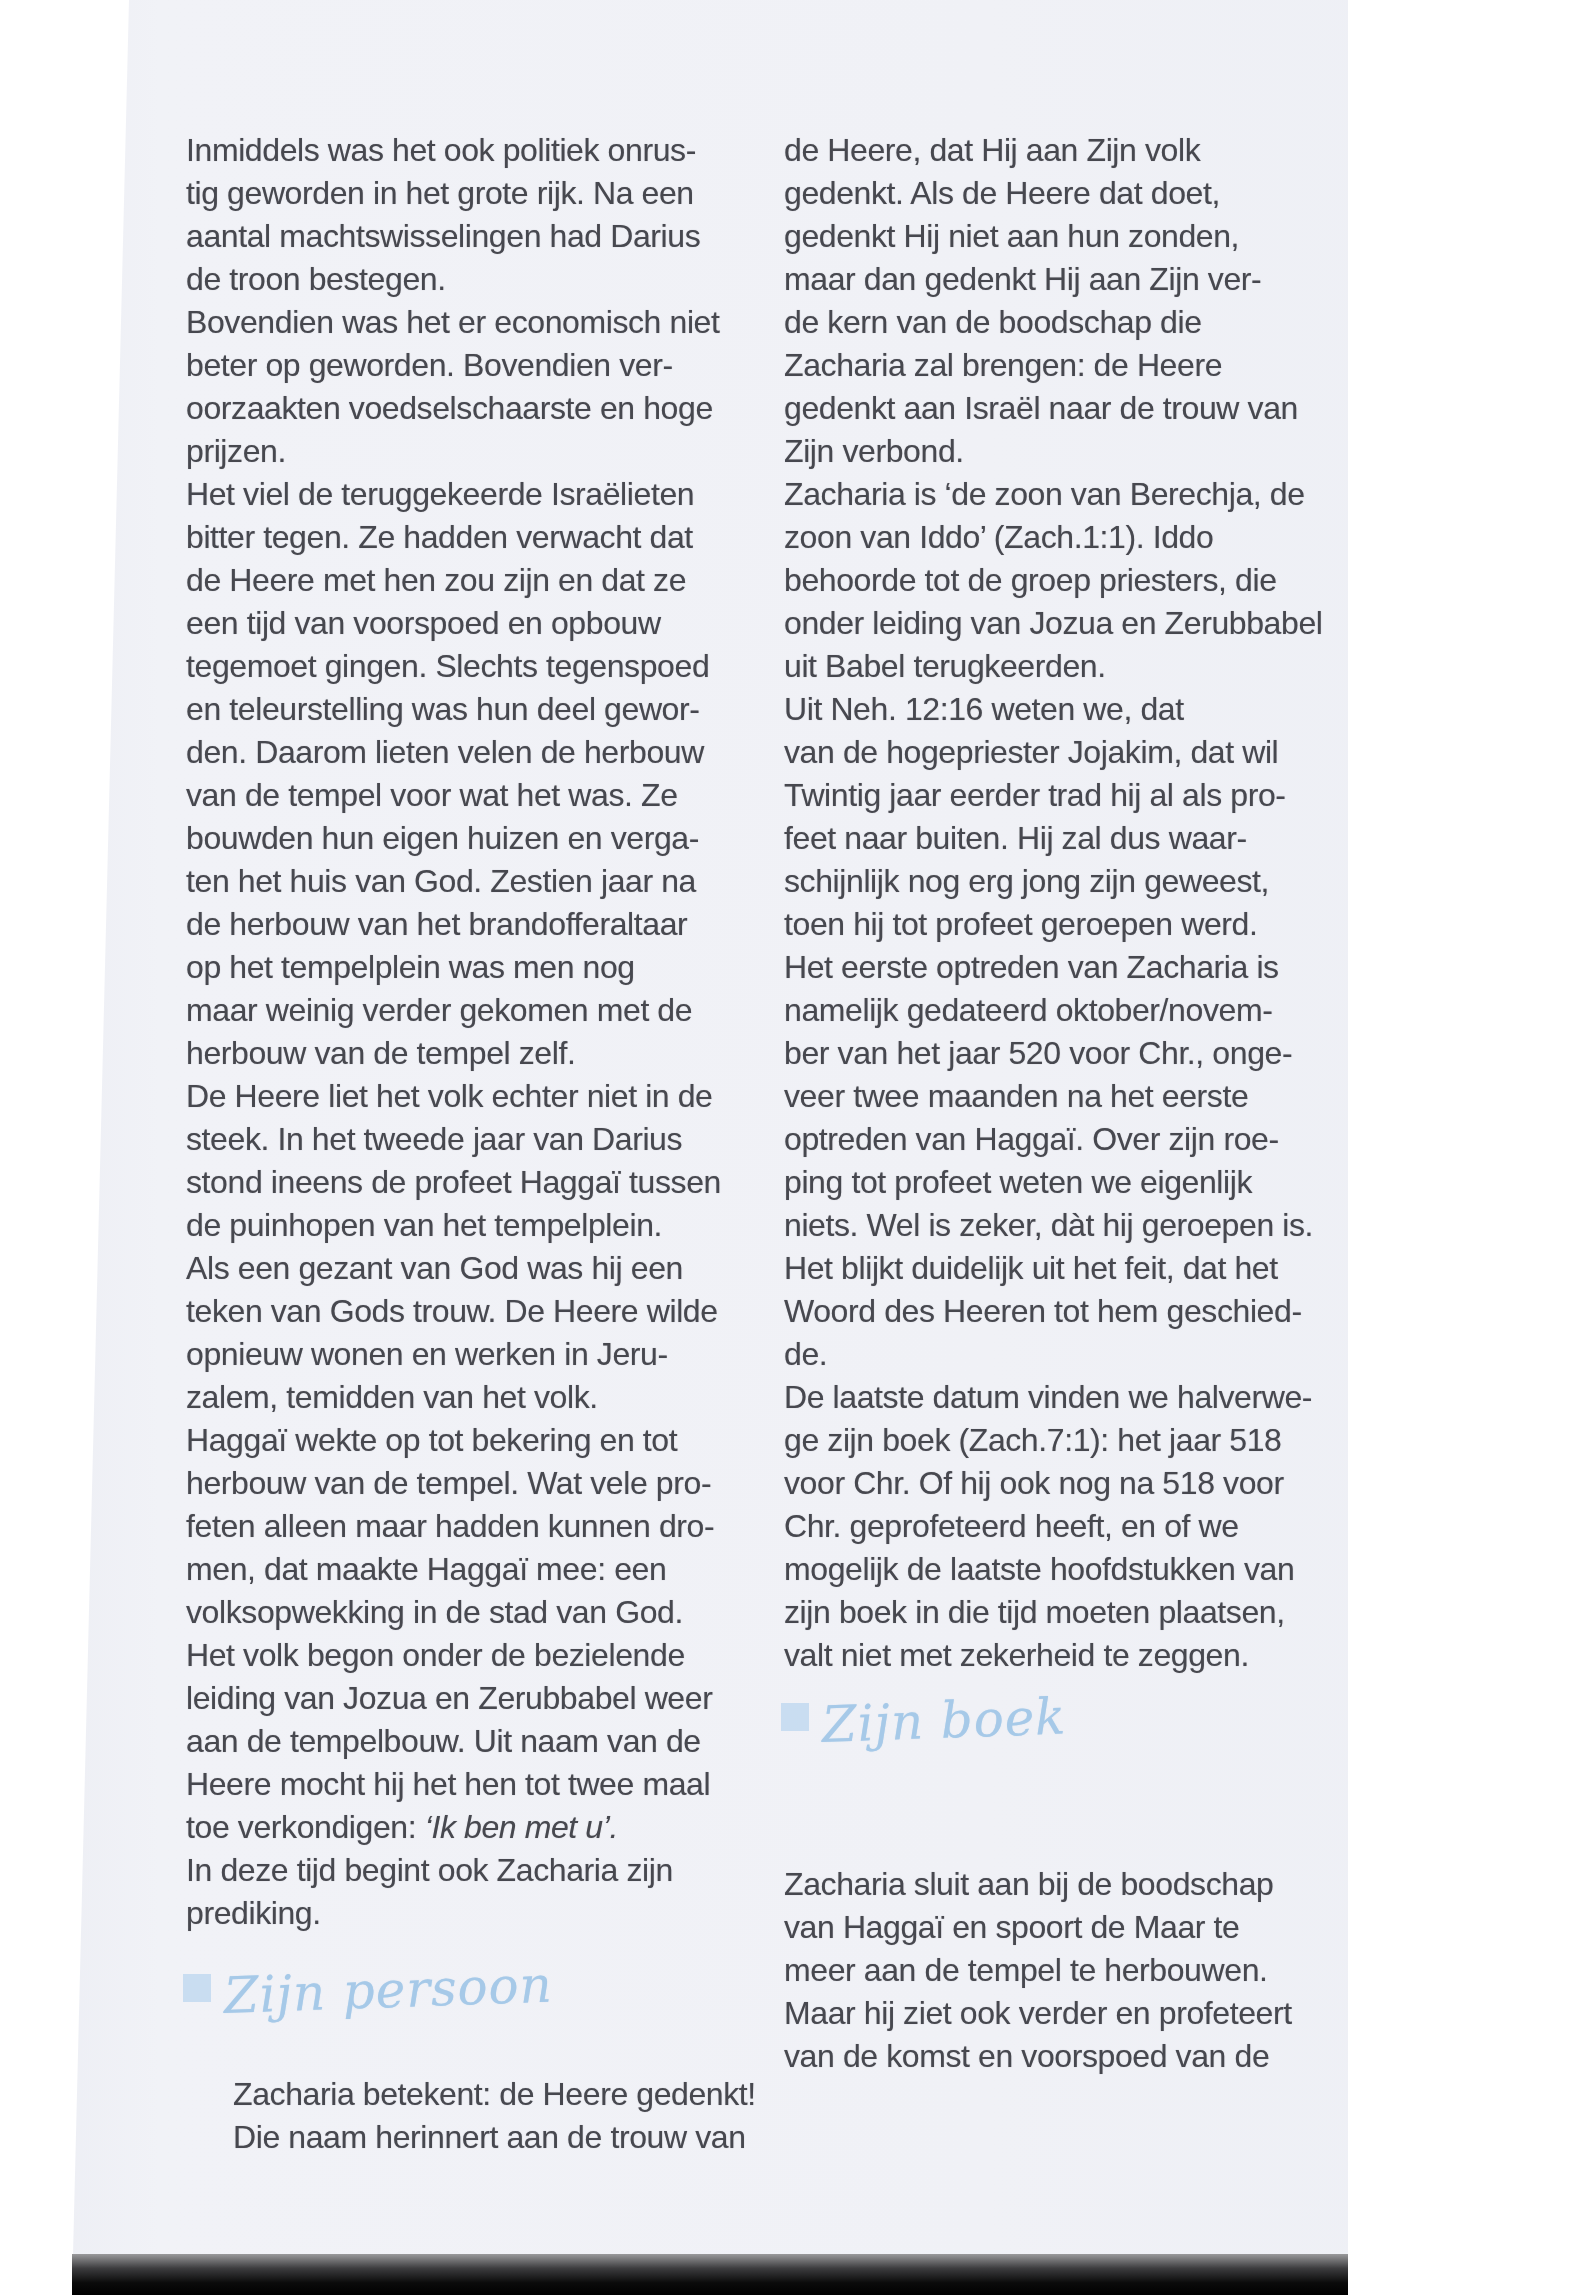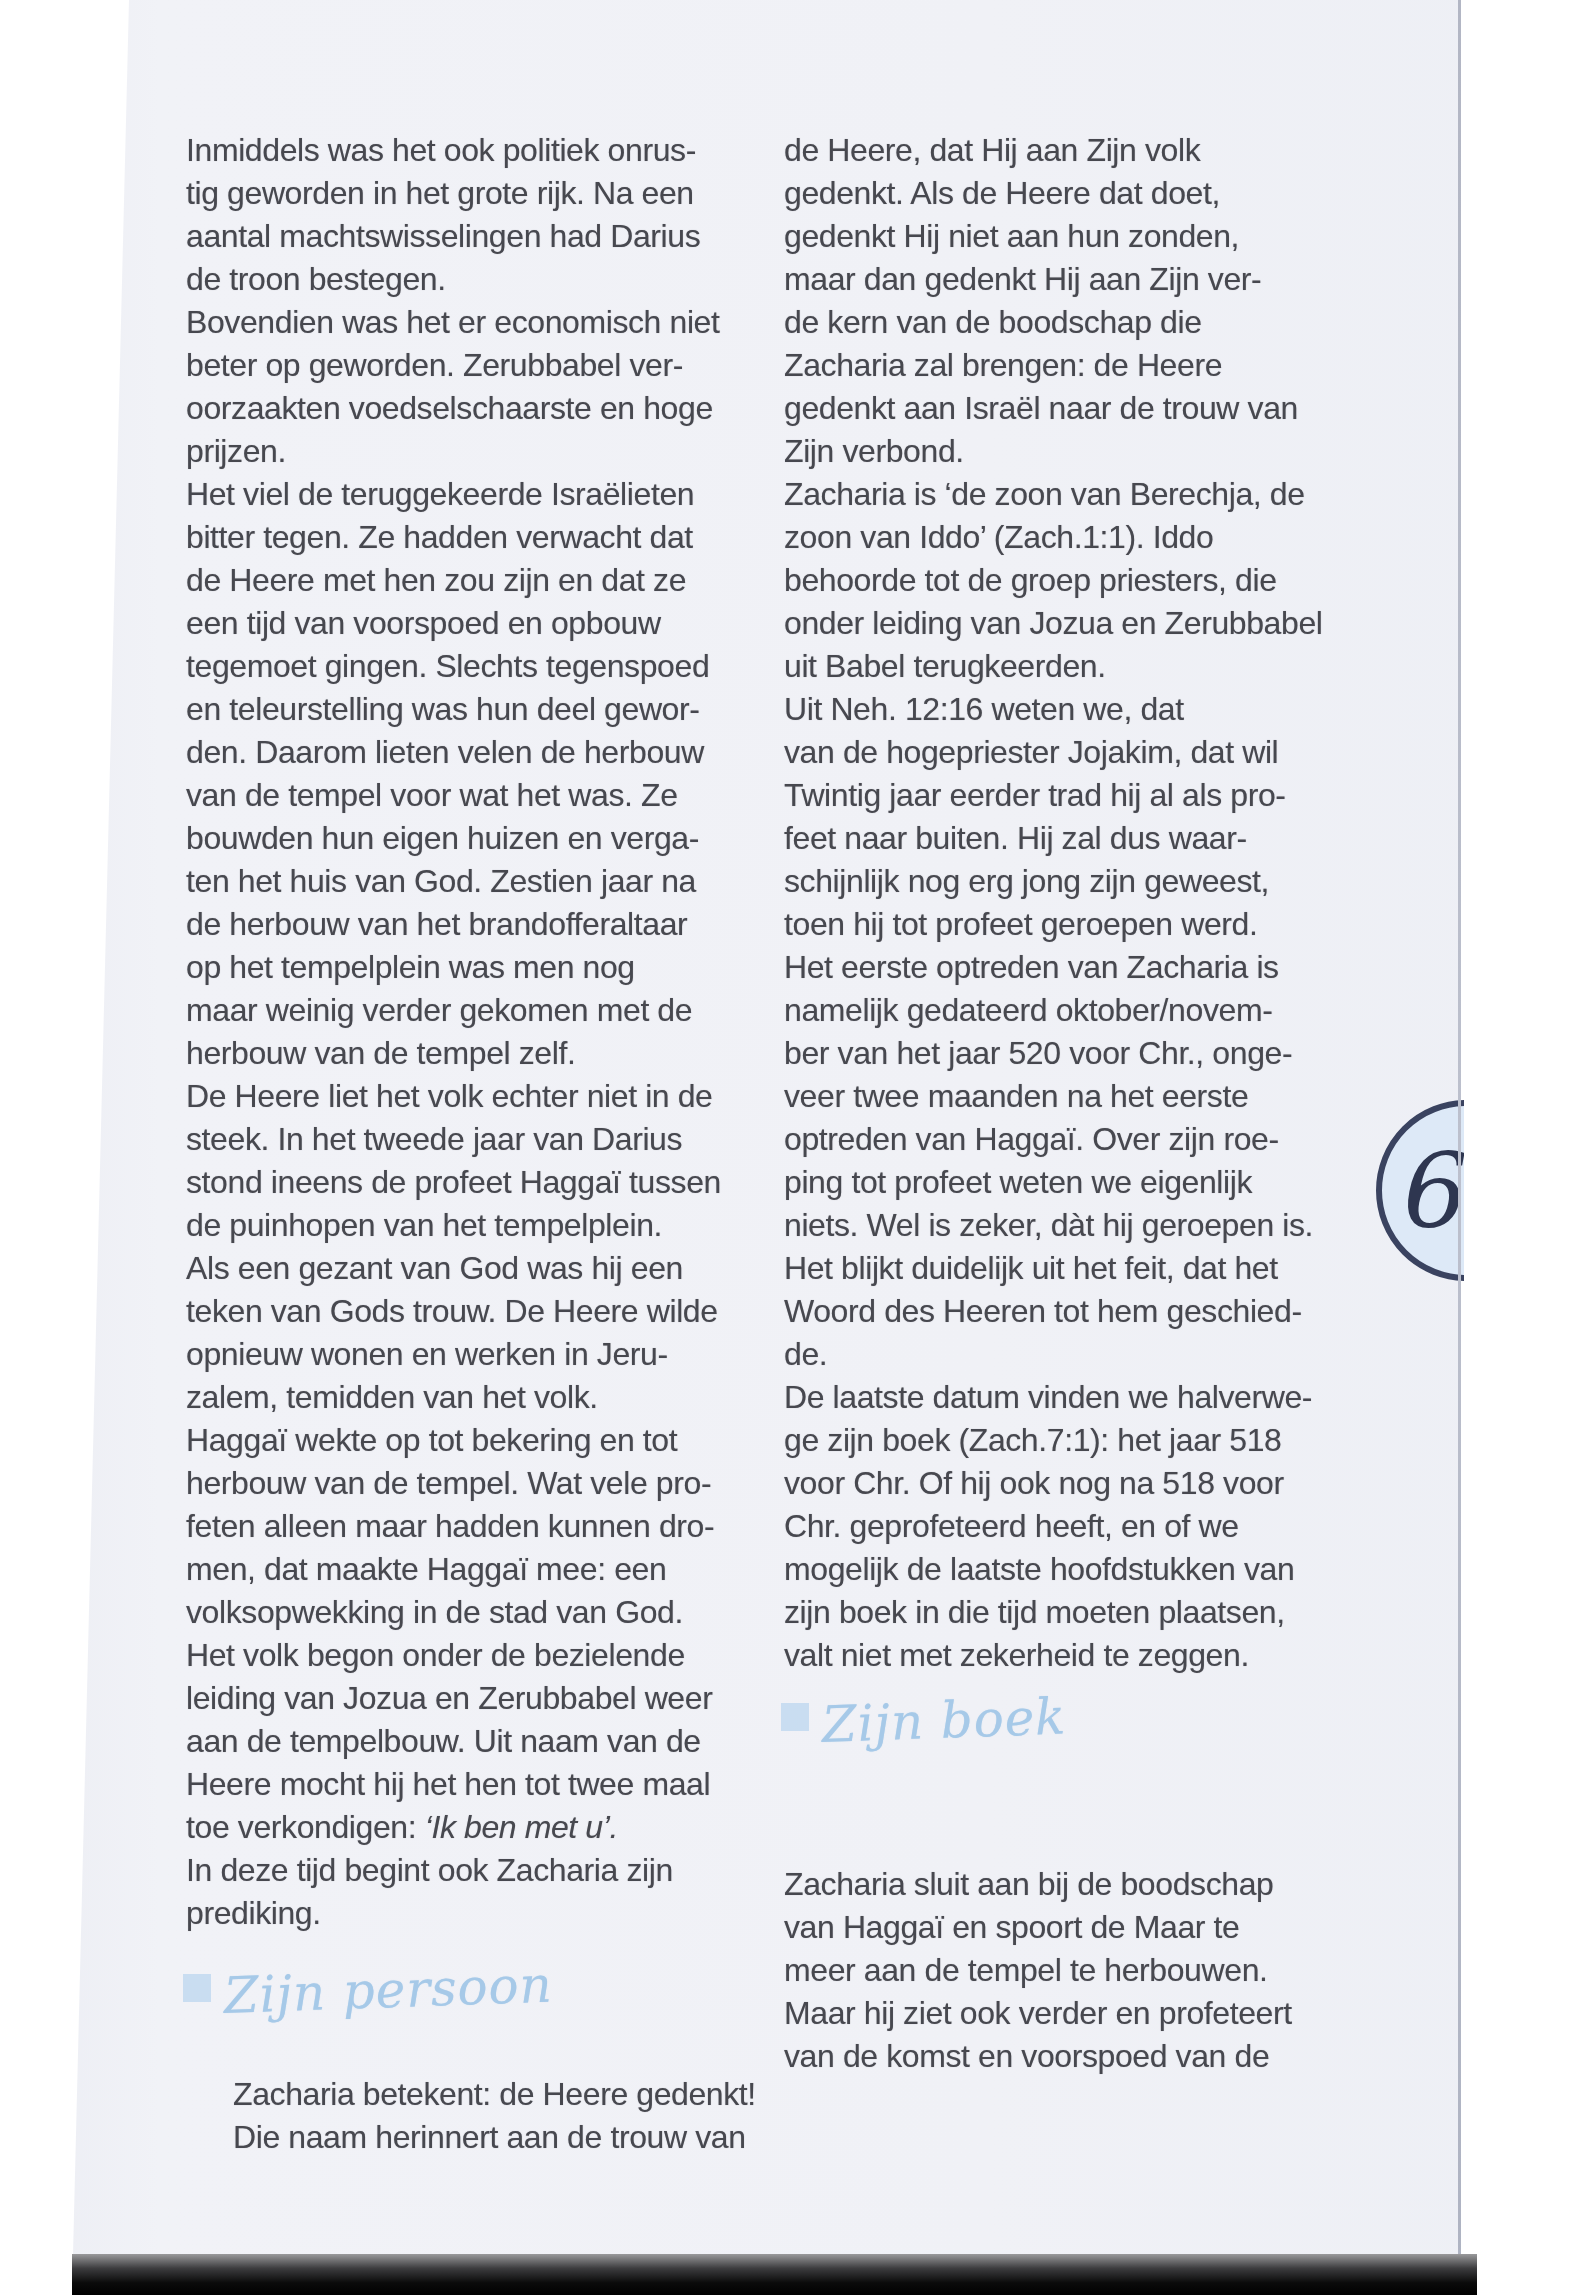--- a/index.html
+++ b/index.html
@@ -1,17 +1,17 @@
 <!DOCTYPE html>
 <html style="font-size:14px"><head>
 <meta charset="utf-8">
 <style>
   html,body { margin:0; padding:0; background:#ffffff; }
   .canvas {
-    position:relative; width:1592px; height:2295px; overflow:hidden;
+    position:relative; width:1348px; height:2295px; overflow:hidden;
     background:#ffffff;
     font-family:"Liberation Sans", sans-serif;
   }
   
   .page {
     position:absolute; left:0; top:0; width:1592px; height:2295px;
     background:linear-gradient(90deg,#ebedf3 0%,#f1f2f7 10%,#f0f1f6 62%,#edeff5 100%);
     clip-path:polygon(129px 0px, 1460px 0px, 1460px 2295px, 72px 2295px);
   }
   .col {
@@ -71,21 +71,21 @@
 
   <div class="page"></div>
 
   <div class="col col-left">
     <div>
         <div class="tline">Inmiddels was het ook politiek onrus-</div>
         <div class="tline">tig geworden in het grote rijk. Na een</div>
         <div class="tline">aantal machtswisselingen had Darius</div>
         <div class="tline">de troon bestegen.</div>
         <div class="tline">Bovendien was het er economisch niet</div>
-        <div class="tline">beter op geworden. Zerubbabel ver-</div>
+        <div class="tline">beter op geworden. Bovendien ver-</div>
         <div class="tline">oorzaakten voedselschaarste en hoge</div>
         <div class="tline">prijzen.</div>
         <div class="tline">Het viel de teruggekeerde Israëlieten</div>
         <div class="tline">bitter tegen. Ze hadden verwacht dat</div>
         <div class="tline">de Heere met hen zou zijn en dat ze</div>
         <div class="tline">een tijd van voorspoed en opbouw</div>
         <div class="tline">tegemoet gingen. Slechts tegenspoed</div>
         <div class="tline">en teleurstelling was hun deel gewor-</div>
         <div class="tline">den. Daarom lieten velen de herbouw</div>
         <div class="tline">van de tempel voor wat het was. Ze</div>

